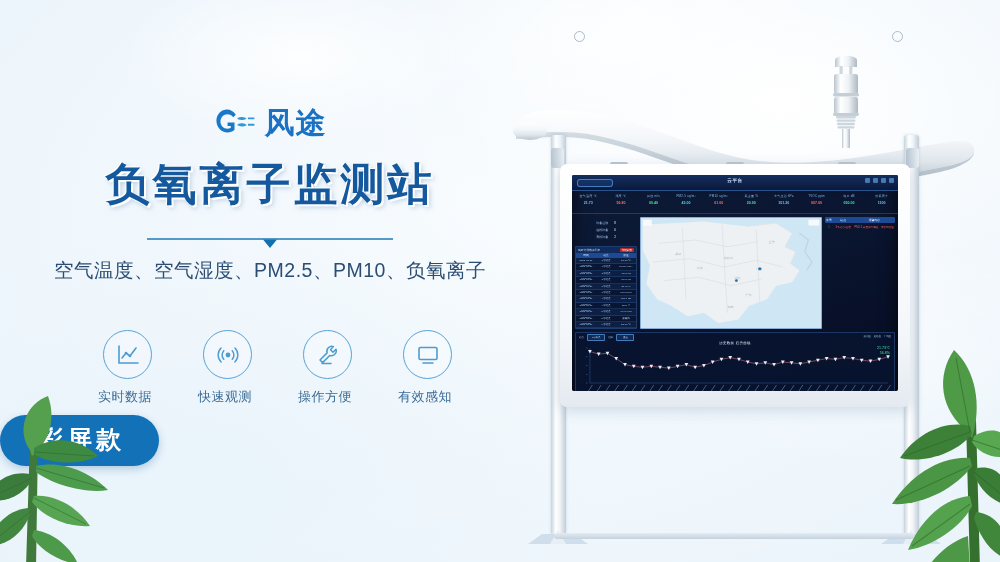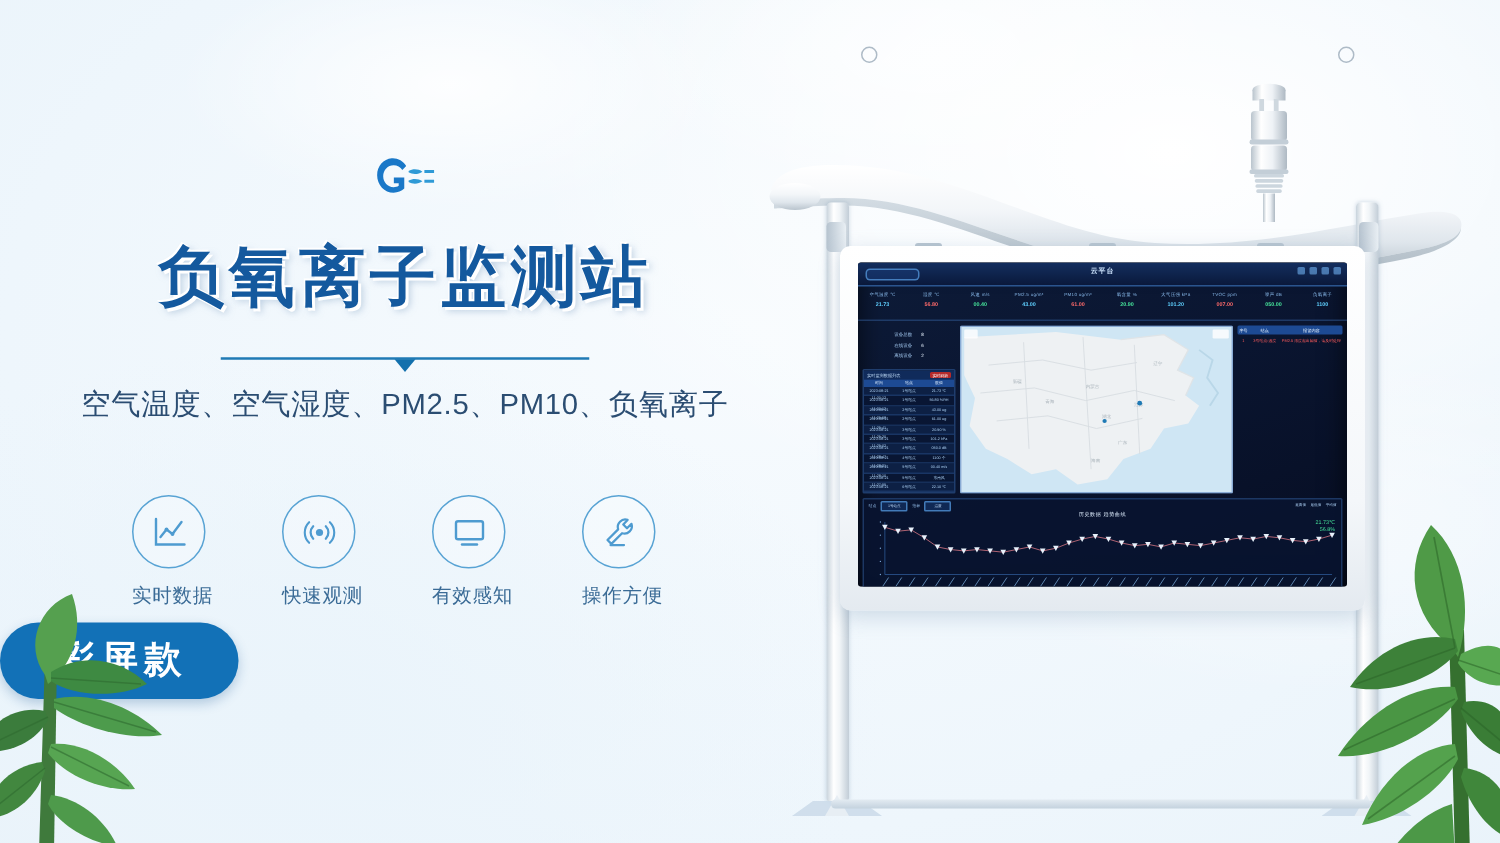--- a/index.html
+++ b/index.html
@@ -41,21 +41,21 @@
   .divider{position:absolute;left:0;top:236px;width:540px;
     display:flex;justify-content:center;}
   .divider svg{display:block;}
 
   .subtitle{position:absolute;left:0;top:256px;width:540px;text-align:center;
     color:#2b4d72;font-size:19.5px;line-height:28px;font-weight:400;letter-spacing:.5px;}
   .subtitle div{white-space:nowrap;}
 
   .features{position:absolute;left:0;top:330px;width:540px;
     display:flex;justify-content:center;gap:36px;}
-  .feature{width:64px;display:flex;flex-direction:column;align-items:flex-start;}
+  .feature{width:64px;display:flex;flex-direction:column;align-items:flex-end;}
   .feat-circle{width:47px;height:47px;border-radius:50%;
     border:1.6px solid #58a3d4;display:flex;align-items:center;justify-content:center;
     background:rgba(255,255,255,.25);}
   .feat-circle svg{display:block;}
   .feat-label{margin-top:9px;font-size:13px;color:#3a6b96;letter-spacing:.5px;white-space:nowrap;}
 
   .cta{position:absolute;left:0;top:415px;width:540px;display:flex;justify-content:flex-start;}
   .cta-btn{background:#1271b7;color:#ffffff;font-size:25px;font-weight:700;
     letter-spacing:4px;padding:8px 34px 10px 38px;border-radius:26px;border:none;
     box-shadow:0 3px 8px rgba(30,90,150,.28);cursor:pointer;
@@ -169,20 +169,21 @@
 
   <div class="left">
 
     <div class="logo-row">
       <svg class="logo-mark" viewBox="0 0 52 42">
         <path d="M27 9.5c-2.6-4.3-7.2-6.8-12-6.4C8.3 3.7 3 9.6 3 17c0 8 6 14.5 13.6 14.5 3.4 0 6.5-1.3 8.8-3.4V19h-8.6v4.6h4v2.1c-1.2.8-2.6 1.2-4.2 1.2-4.8 0-8.6-4-8.6-9s3.8-9 8.6-9c3 0 5.6 1.5 7.2 3.8z" fill="#1a78c8"></path>
         <path d="M29 13.5c3.6-1.9 8-1.7 11.4.6-3.4 2.4-7.9 2.6-11.4.6z" fill="#2f9ad6"></path>
         <path d="M29 21.5c3.6-1.9 8-1.7 11.4.6-3.4 2.4-7.9 2.6-11.4.6z" fill="#2f9ad6"></path>
         <path d="M42 12.8h8v2.4h-8zM42 20.8h8v2.4h-8z" fill="#2f9ad6"></path>
       </svg>
+      <span class="logo-text">风途</span>
     </div>
 
     <div class="main-title">负氧离子监测站</div>
 
     <div class="divider">
       <svg width="246" height="14" viewBox="0 0 246 14">
         <line x1="0" y1="3" x2="246" y2="3" stroke="#1f7ab5" stroke-width="1.6"></line>
         <polygon points="116,3.5 130,3.5 123,12" fill="#1270ad"></polygon>
       </svg>
     </div>
@@ -213,36 +214,36 @@
             <path d="M7.8 16.2a6 6 0 0 1 0-8.4" stroke="#4e9bd0" stroke-width="1.5" fill="none" stroke-linecap="round"></path>
             <path d="M18.9 5.1a9.6 9.6 0 0 1 0 13.8" stroke="#4e9bd0" stroke-width="1.4" fill="none" stroke-linecap="round"></path>
             <path d="M5.1 18.9a9.6 9.6 0 0 1 0-13.8" stroke="#4e9bd0" stroke-width="1.4" fill="none" stroke-linecap="round"></path>
           </svg>
         </div>
         <div class="feat-label">快速观测</div>
       </div>
 
       <div class="feature">
         <div class="feat-circle">
+          <svg width="24" height="24" viewBox="0 0 24 24">
+            <path d="M17.4 3.6a5 5 0 0 0-6.3 6.3L4 17l2.6 2.6 7.1-7.1a5 5 0 0 0 6.3-6.3l-3 3-2.5-2.5z" stroke="#4e9bd0" stroke-width="1.5" fill="none" stroke-linejoin="round"></path>
+            <line x1="6" y1="20.4" x2="15" y2="20.4" stroke="#4e9bd0" stroke-width="1.5" stroke-linecap="round"></line>
+          </svg>
+        </div>
+        <div class="feat-label">操作方便</div>
+      </div>
+
+      <div class="feature">
+        <div class="feat-circle">
           <svg width="24" height="22" viewBox="0 0 24 22">
             <rect x="3" y="3.5" width="18" height="12" rx="1.4" stroke="#4e9bd0" stroke-width="1.6" fill="none"></rect>
             <line x1="7" y1="19" x2="17" y2="19" stroke="#4e9bd0" stroke-width="1.6" stroke-linecap="round"></line>
           </svg>
         </div>
         <div class="feat-label">有效感知</div>
-      </div>
-
-      <div class="feature">
-        <div class="feat-circle">
-          <svg width="24" height="24" viewBox="0 0 24 24">
-            <path d="M17.4 3.6a5 5 0 0 0-6.3 6.3L4 17l2.6 2.6 7.1-7.1a5 5 0 0 0 6.3-6.3l-3 3-2.5-2.5z" stroke="#4e9bd0" stroke-width="1.5" fill="none" stroke-linejoin="round"></path>
-            <line x1="6" y1="20.4" x2="15" y2="20.4" stroke="#4e9bd0" stroke-width="1.5" stroke-linecap="round"></line>
-          </svg>
-        </div>
-        <div class="feat-label">操作方便</div>
       </div>
     </div>
 
     <div class="cta">
       <button class="cta-btn">彩屏款</button>
     </div>
   </div>
 
   <div class="kiosk">
 

